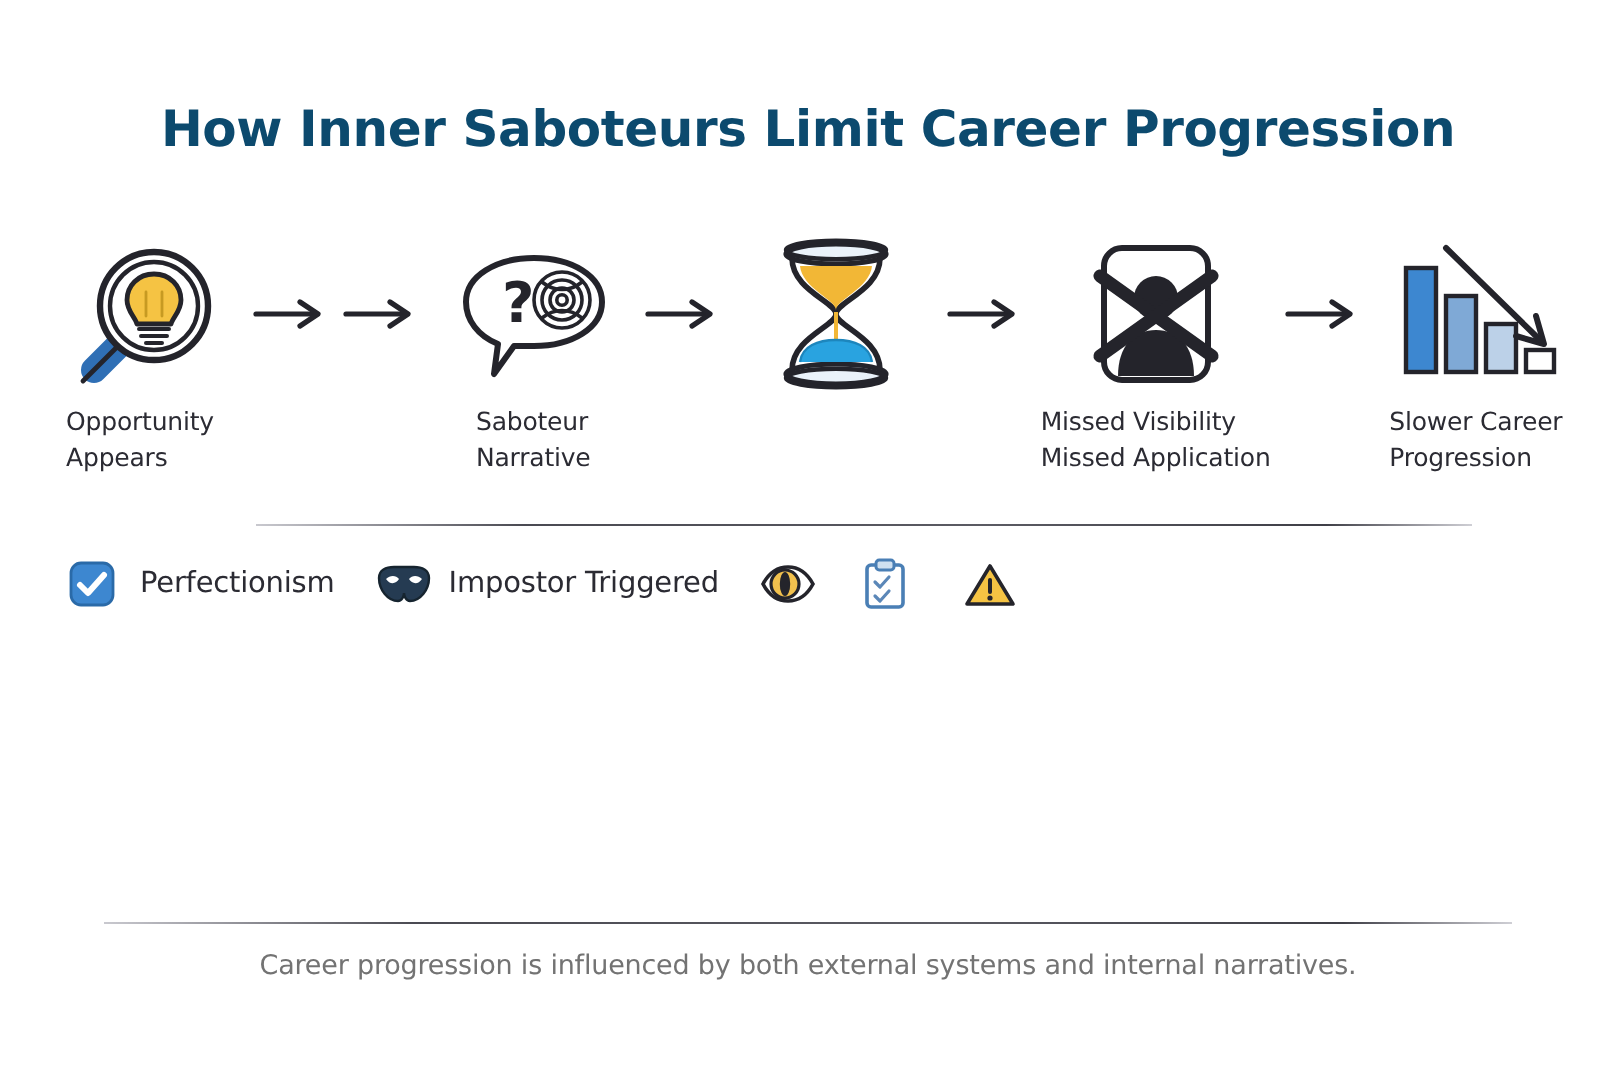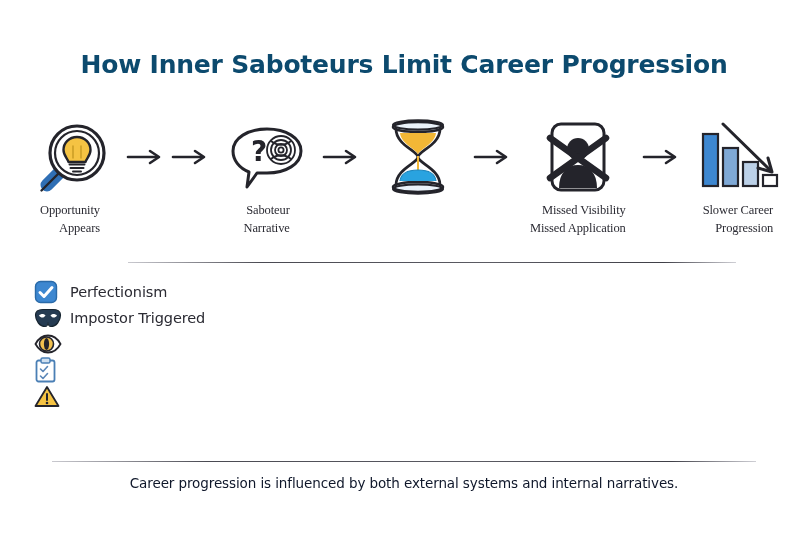--- a/index.html
+++ b/index.html
@@ -58,25 +58,24 @@
     height: 78px;
     width: 92px;
     display: flex;
     align-items: center;
     justify-content: center;
   }
   .step-label {
     margin-top: 6px;
     font-size: 12.5px;
     line-height: 1.42;
-    text-align: right;
+    text-align: left;
     color: #2b2b33;
     white-space: pre-line;
     letter-spacing: -0.1px;
-    font-family: Liberation Serif, serif;
   }
   .arrow {
     width: 44px;
     height: 78px;
     display: flex;
     align-items: center;
     justify-content: center;
     flex: 0 0 auto;
     margin-top: 0;
   }
@@ -98,22 +97,21 @@
     left: 52px;
     width: 704px;
   }
 
   
   .sab-list {
     position: absolute;
     top: 279px;
     left: 34px;
     display: flex;
-    flex-direction: column;
-    gap: 0;
+    gap: 21px;
   }
   .sab-item {
     display: flex;
     flex-direction: row;
     align-items: center;
     height: 26px;
   }
   .sab-icon {
     width: 30px;
     height: 26px;
@@ -130,21 +128,21 @@
   }
 
   
   .footer {
     position: absolute;
     top: 475px;
     left: 0;
     width: 808px;
     text-align: center;
     font-size: 13.5px;
-    color: #0f172a;
+    color: #737373;
     letter-spacing: -0.1px;
   }
 </style>
 </head>
 <body>
 
 <div class="canvas">
 
   <div class="title">How Inner Saboteurs Limit Career Progression</div>
 

